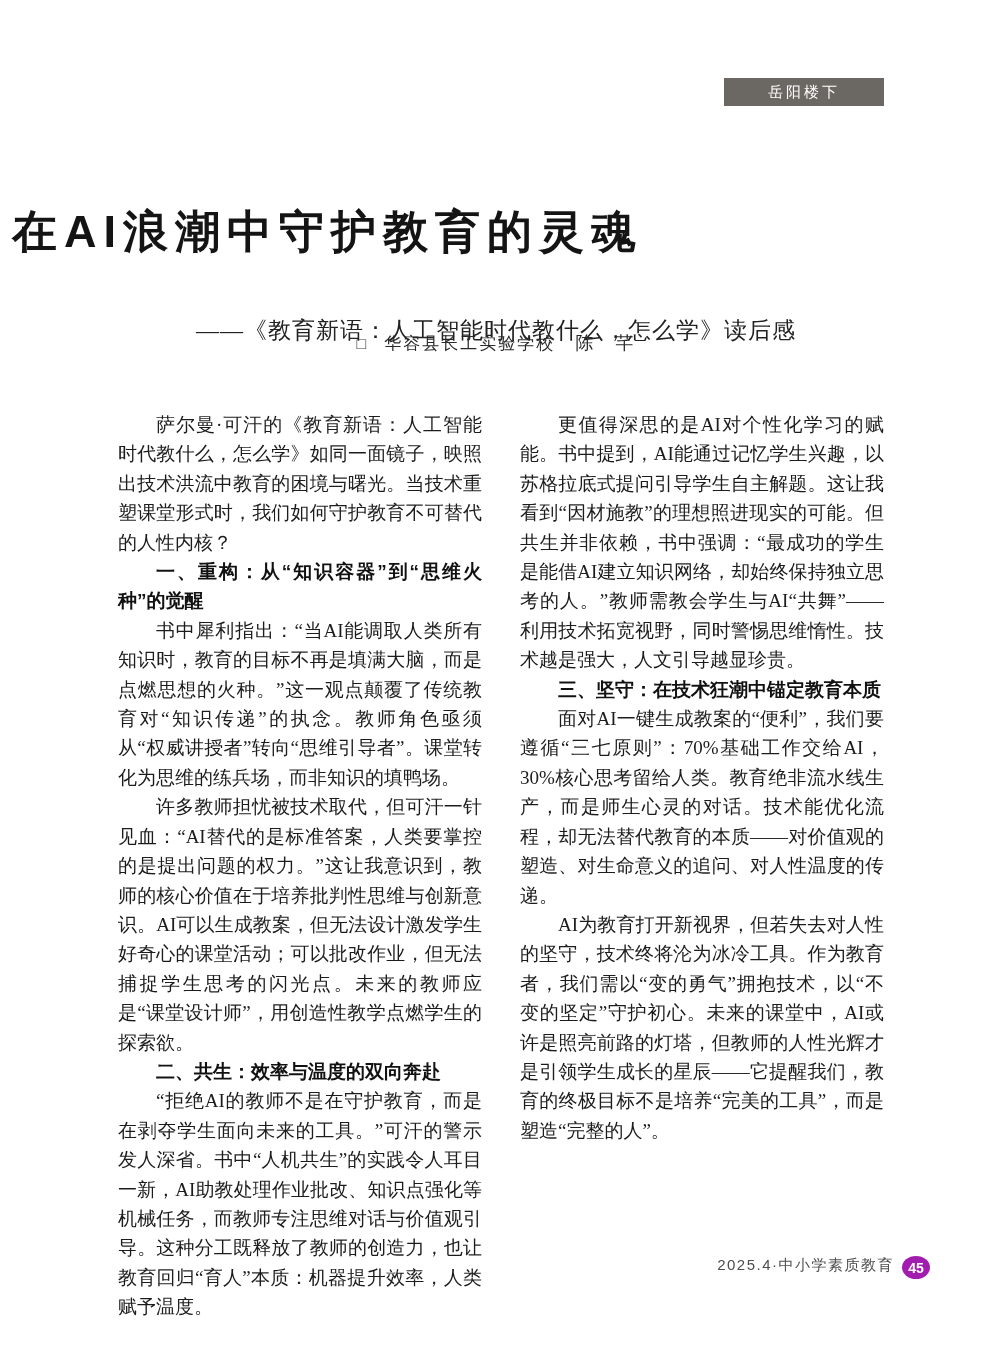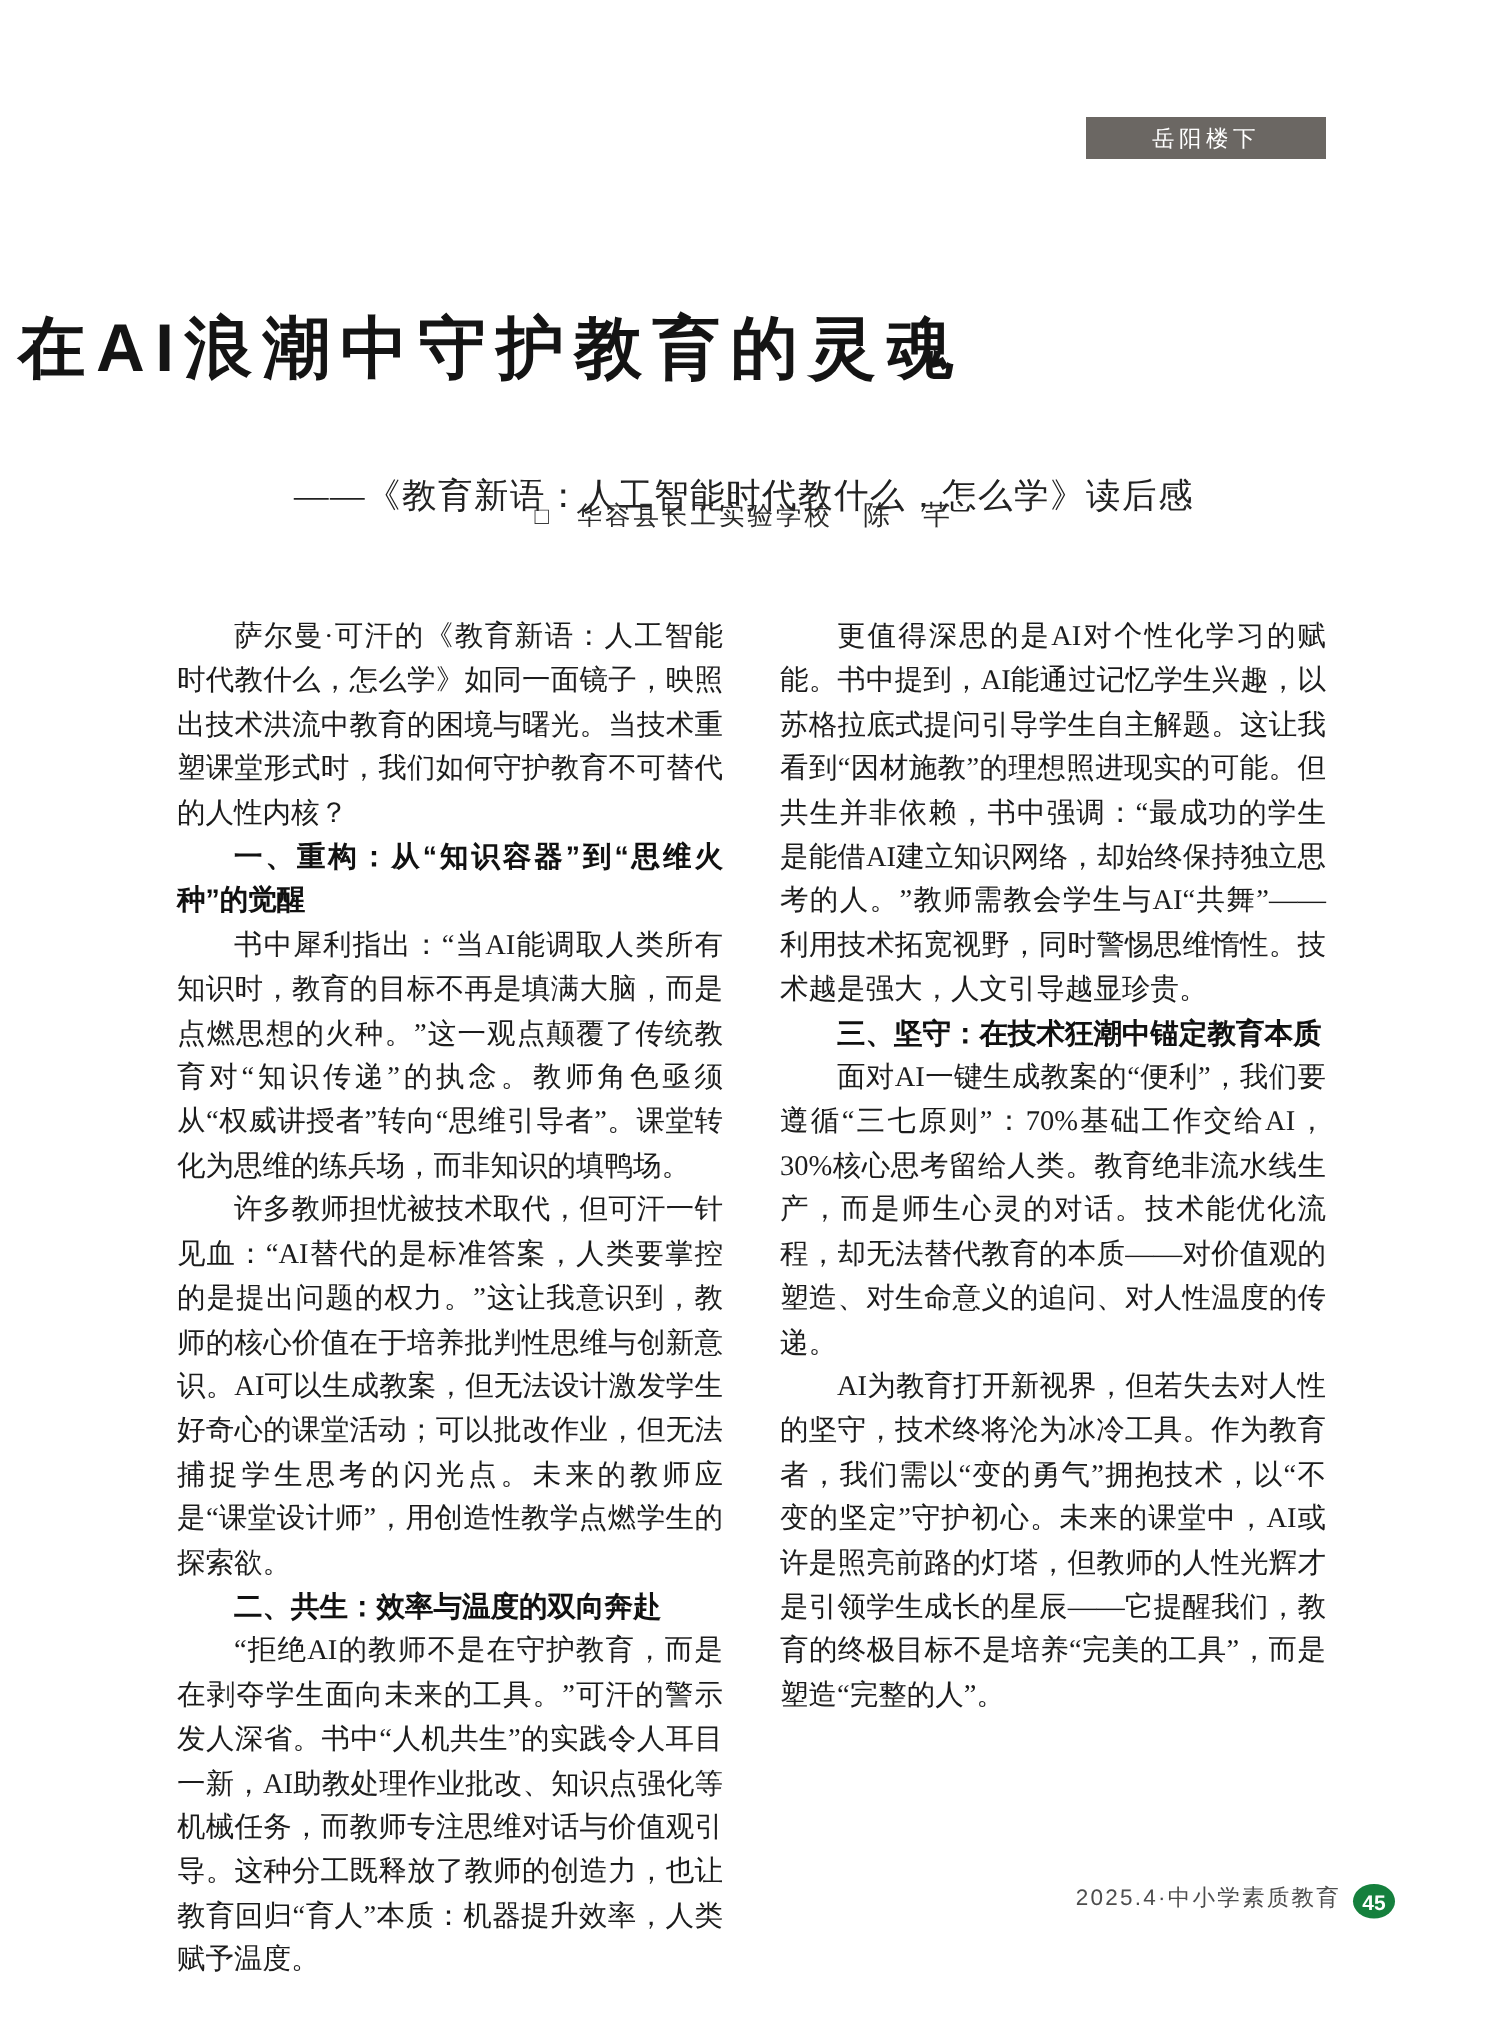--- a/index.html
+++ b/index.html
@@ -118,21 +118,21 @@
   }
   .footer .issue {
     font-family: "Liberation Sans", "DejaVu Sans", sans-serif;
     font-size: 15px;
     letter-spacing: 1.5px;
     color: #4d4d4d;
   }
   .footer .page-num {
     width: 28px;
     height: 23px;
-    background: #15803d;
+    background: #a21caf;
     border-radius: 50%;
     color: #ffffff;
     font-family: "Liberation Sans", "DejaVu Sans", sans-serif;
     font-size: 14px;
     font-weight: bold;
     display: flex;
     align-items: center;
     justify-content: center;
   }
 </style>

